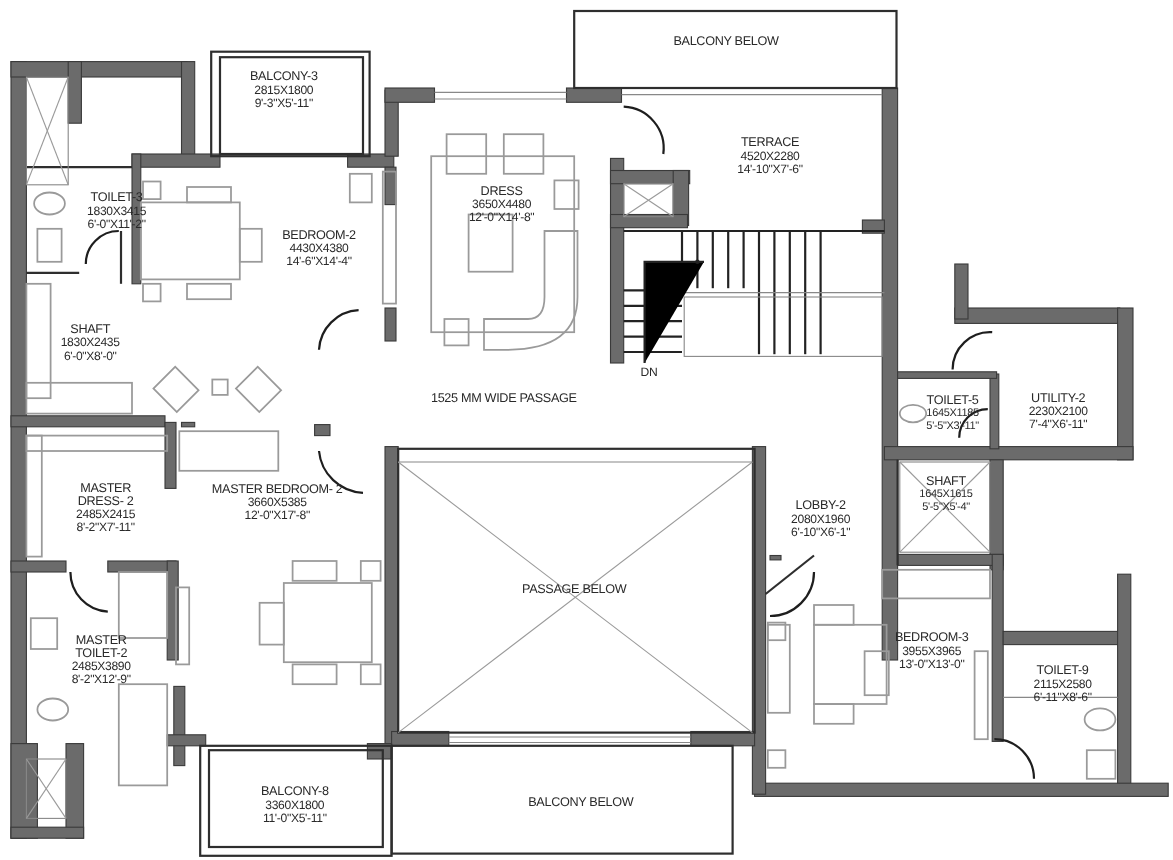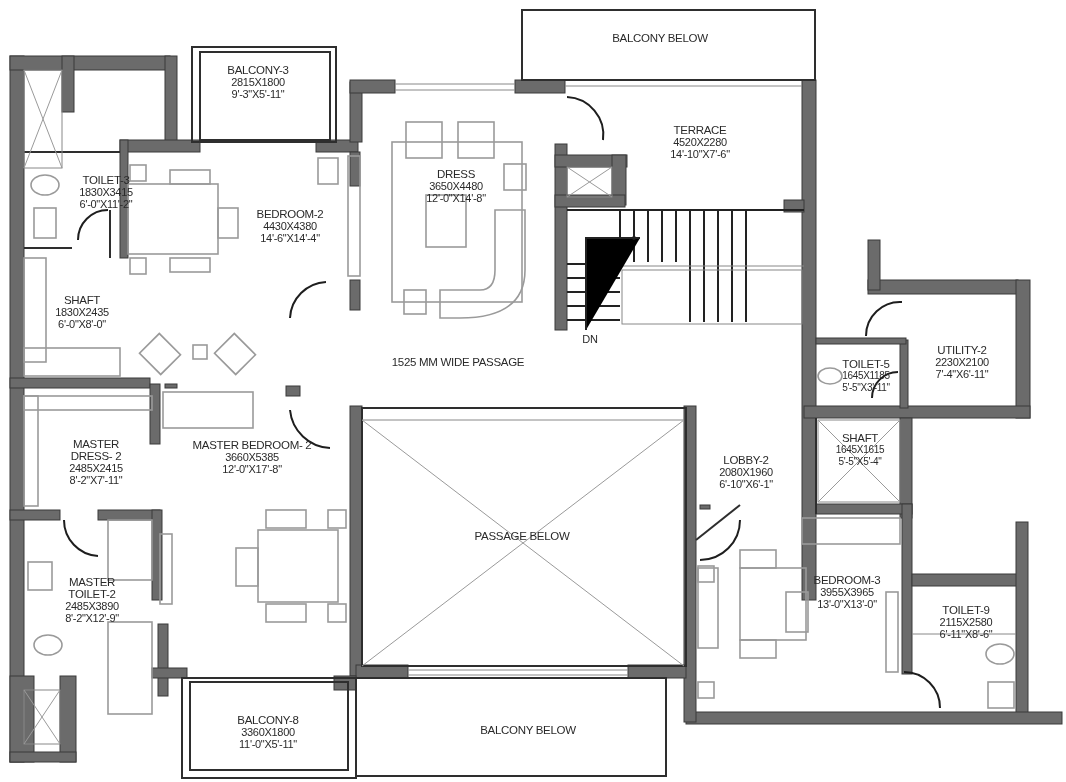--- a/index.html
+++ b/index.html
@@ -254,21 +254,21 @@
     <span class="name">SHAFT</span>
     <span>1830X2435</span>
     <span>6'-0"X8'-0"</span>
   </div>
 <div class="lbl" style="left:458px;top:356px">
     <span class="name">1525 MM WIDE PASSAGE</span>
   </div>
 <div class="lbl" style="left:590px;top:333px">
     <span>DN</span>
   </div>
-<div class="lbl" style="left:962px;top:344px">
+<div class="lbl" style="left:962px;top:356px">
     <span class="name">UTILITY-2</span>
     <span>2230X2100</span>
     <span>7'-4"X6'-11"</span>
   </div>
 <div class="lbl" style="left:866px;top:358px;font-size:10px">
     <span class="name">TOILET-5</span>
     <span>1645X1185</span>
     <span>5'-5"X3'-11"</span>
   </div>
 <div class="lbl" style="left:860px;top:432px;font-size:10px">

